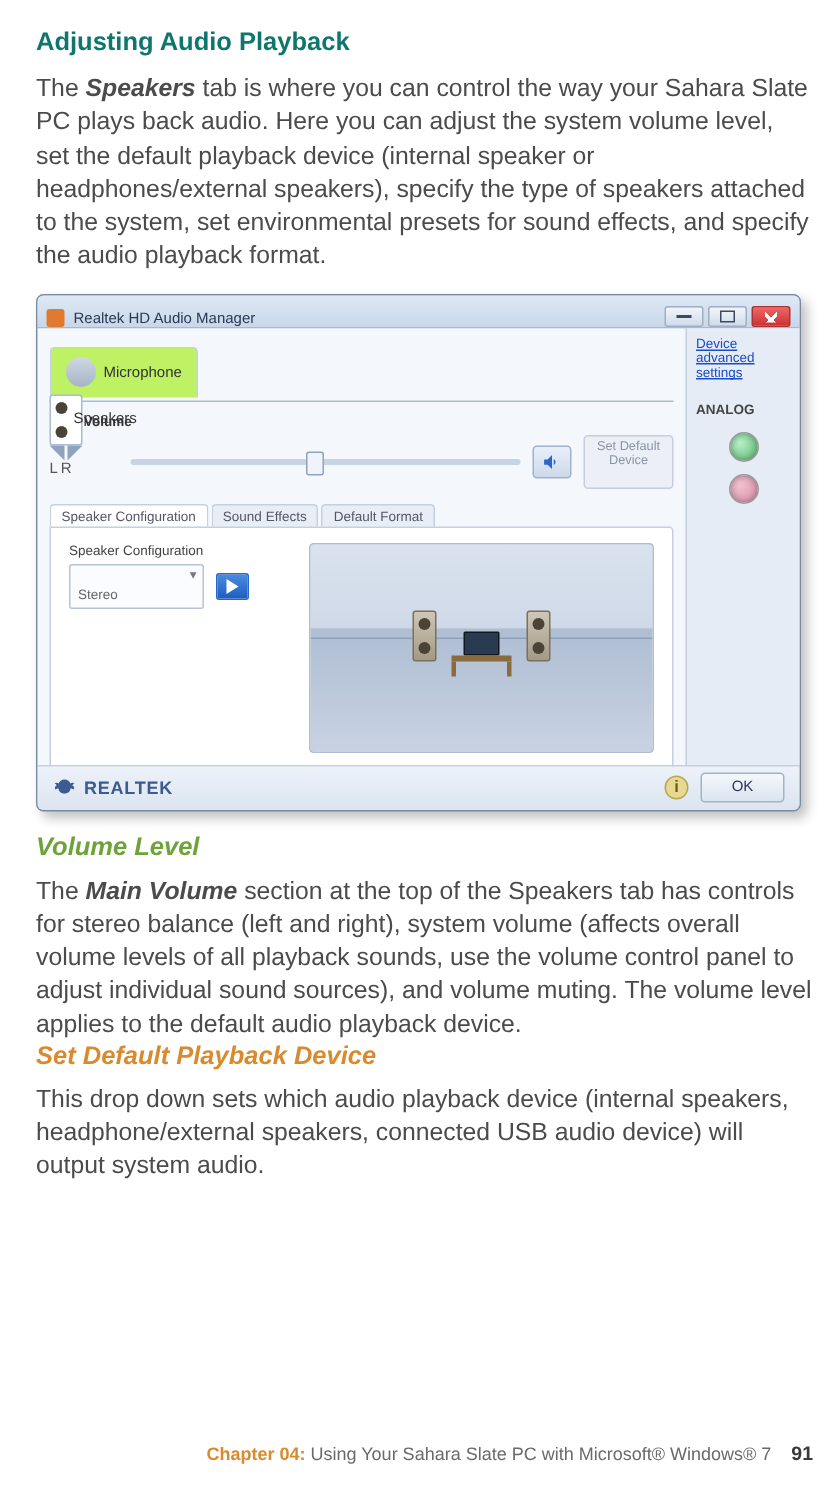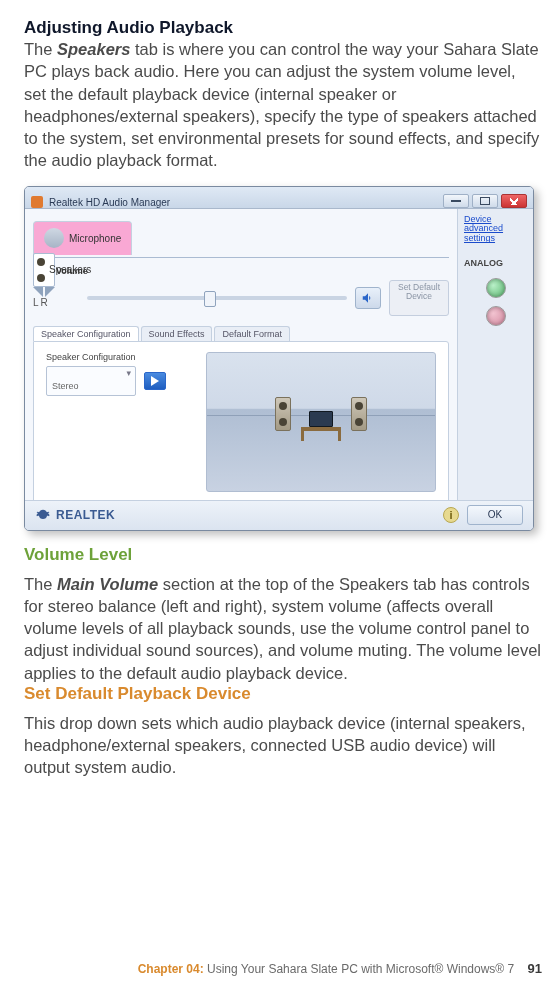--- a/index.html
+++ b/index.html
@@ -8,27 +8,28 @@
     height: 996px;
     background: #fff;
     font-family: "Segoe UI", "Myriad Pro", Arial, sans-serif;
     color: #4a4a4a;
     position: relative;
     padding: 18px 18px 18px 24px;
   }
   h1[data-name="section-heading"] {
     font-size: 17px;
     font-weight: 700;
-    color: #0f172a;
+    color: #0f766e;
+    margin-bottom: 10px;
   }
   p { font-size: 16.5px; line-height: 1.35; color: #4b4b4b; }
   .lead { margin-bottom: 14px; }
   .bi { font-weight: 700; font-style: italic; }
   .subhead {
-    font-weight: 700; 
+    font-weight: 700; font-style: italic;
     margin-top: 0; margin-bottom: 8px; font-size: 17px;
   }
   .green { color: #6ea23a; }
   .orange { color: #d98a2e; }
   .footer {
     position: absolute; bottom: 20px; left: 0; right: 0;
     font-size: 12px; color: #6a6a6a; text-align: right;
     padding-right: 18px;
   }
   .footer .chap { color: #d98a2e; font-weight: 700; }
@@ -86,21 +87,21 @@
   }
   .advlink { color: #1a4bcc; text-decoration: underline; font-size: 9px; line-height: 1.1; display: block; margin-bottom: 14px; }
   .anlbl { font-size: 9px; font-weight: 700; color: #444; margin-bottom: 10px; }
   .jack { width: 20px; height: 20px; border-radius: 50%; margin: 8px auto; border: 1px solid #999; box-shadow: inset 0 0 4px rgba(0,0,0,0.3); }
   .jack.g { background: radial-gradient(circle at 35% 35%, #b9f0c8, #58b46e); }
   .jack.p { background: radial-gradient(circle at 35% 35%, #f2c3d0, #d389a0); }
 
   .tabs { display: flex; align-items: flex-end; gap: 6px; height: 40px; margin-bottom: 2px; }
   .tab {
     height: 34px; display: flex; align-items: center; gap: 5px;
-    background: #f9a8d4; border: 1px solid #c4d0e0; border-bottom: none;
+    background: #bef264; border: 1px solid #c4d0e0; border-bottom: none;
     border-radius: 4px 4px 0 0; padding: 0 10px;
   }
   .tab .ticon { width: 20px; height: 20px; border-radius: 3px; }
   .tab.spk { background: #fff; border-color: #aabbd2; }
   .tab.spk .ticon { background: linear-gradient(#f3d37a,#d8a63e); }
   .tab.mic .ticon { background: linear-gradient(#cfd8e3,#a7b4c6); border-radius: 50%; }
   .tab .tlbl { font-size: 10px; color: #333; }
   .tabbar-underline { height: 1px; background: #aabbd2; margin-bottom: 8px; }
 
   .mvrow {

